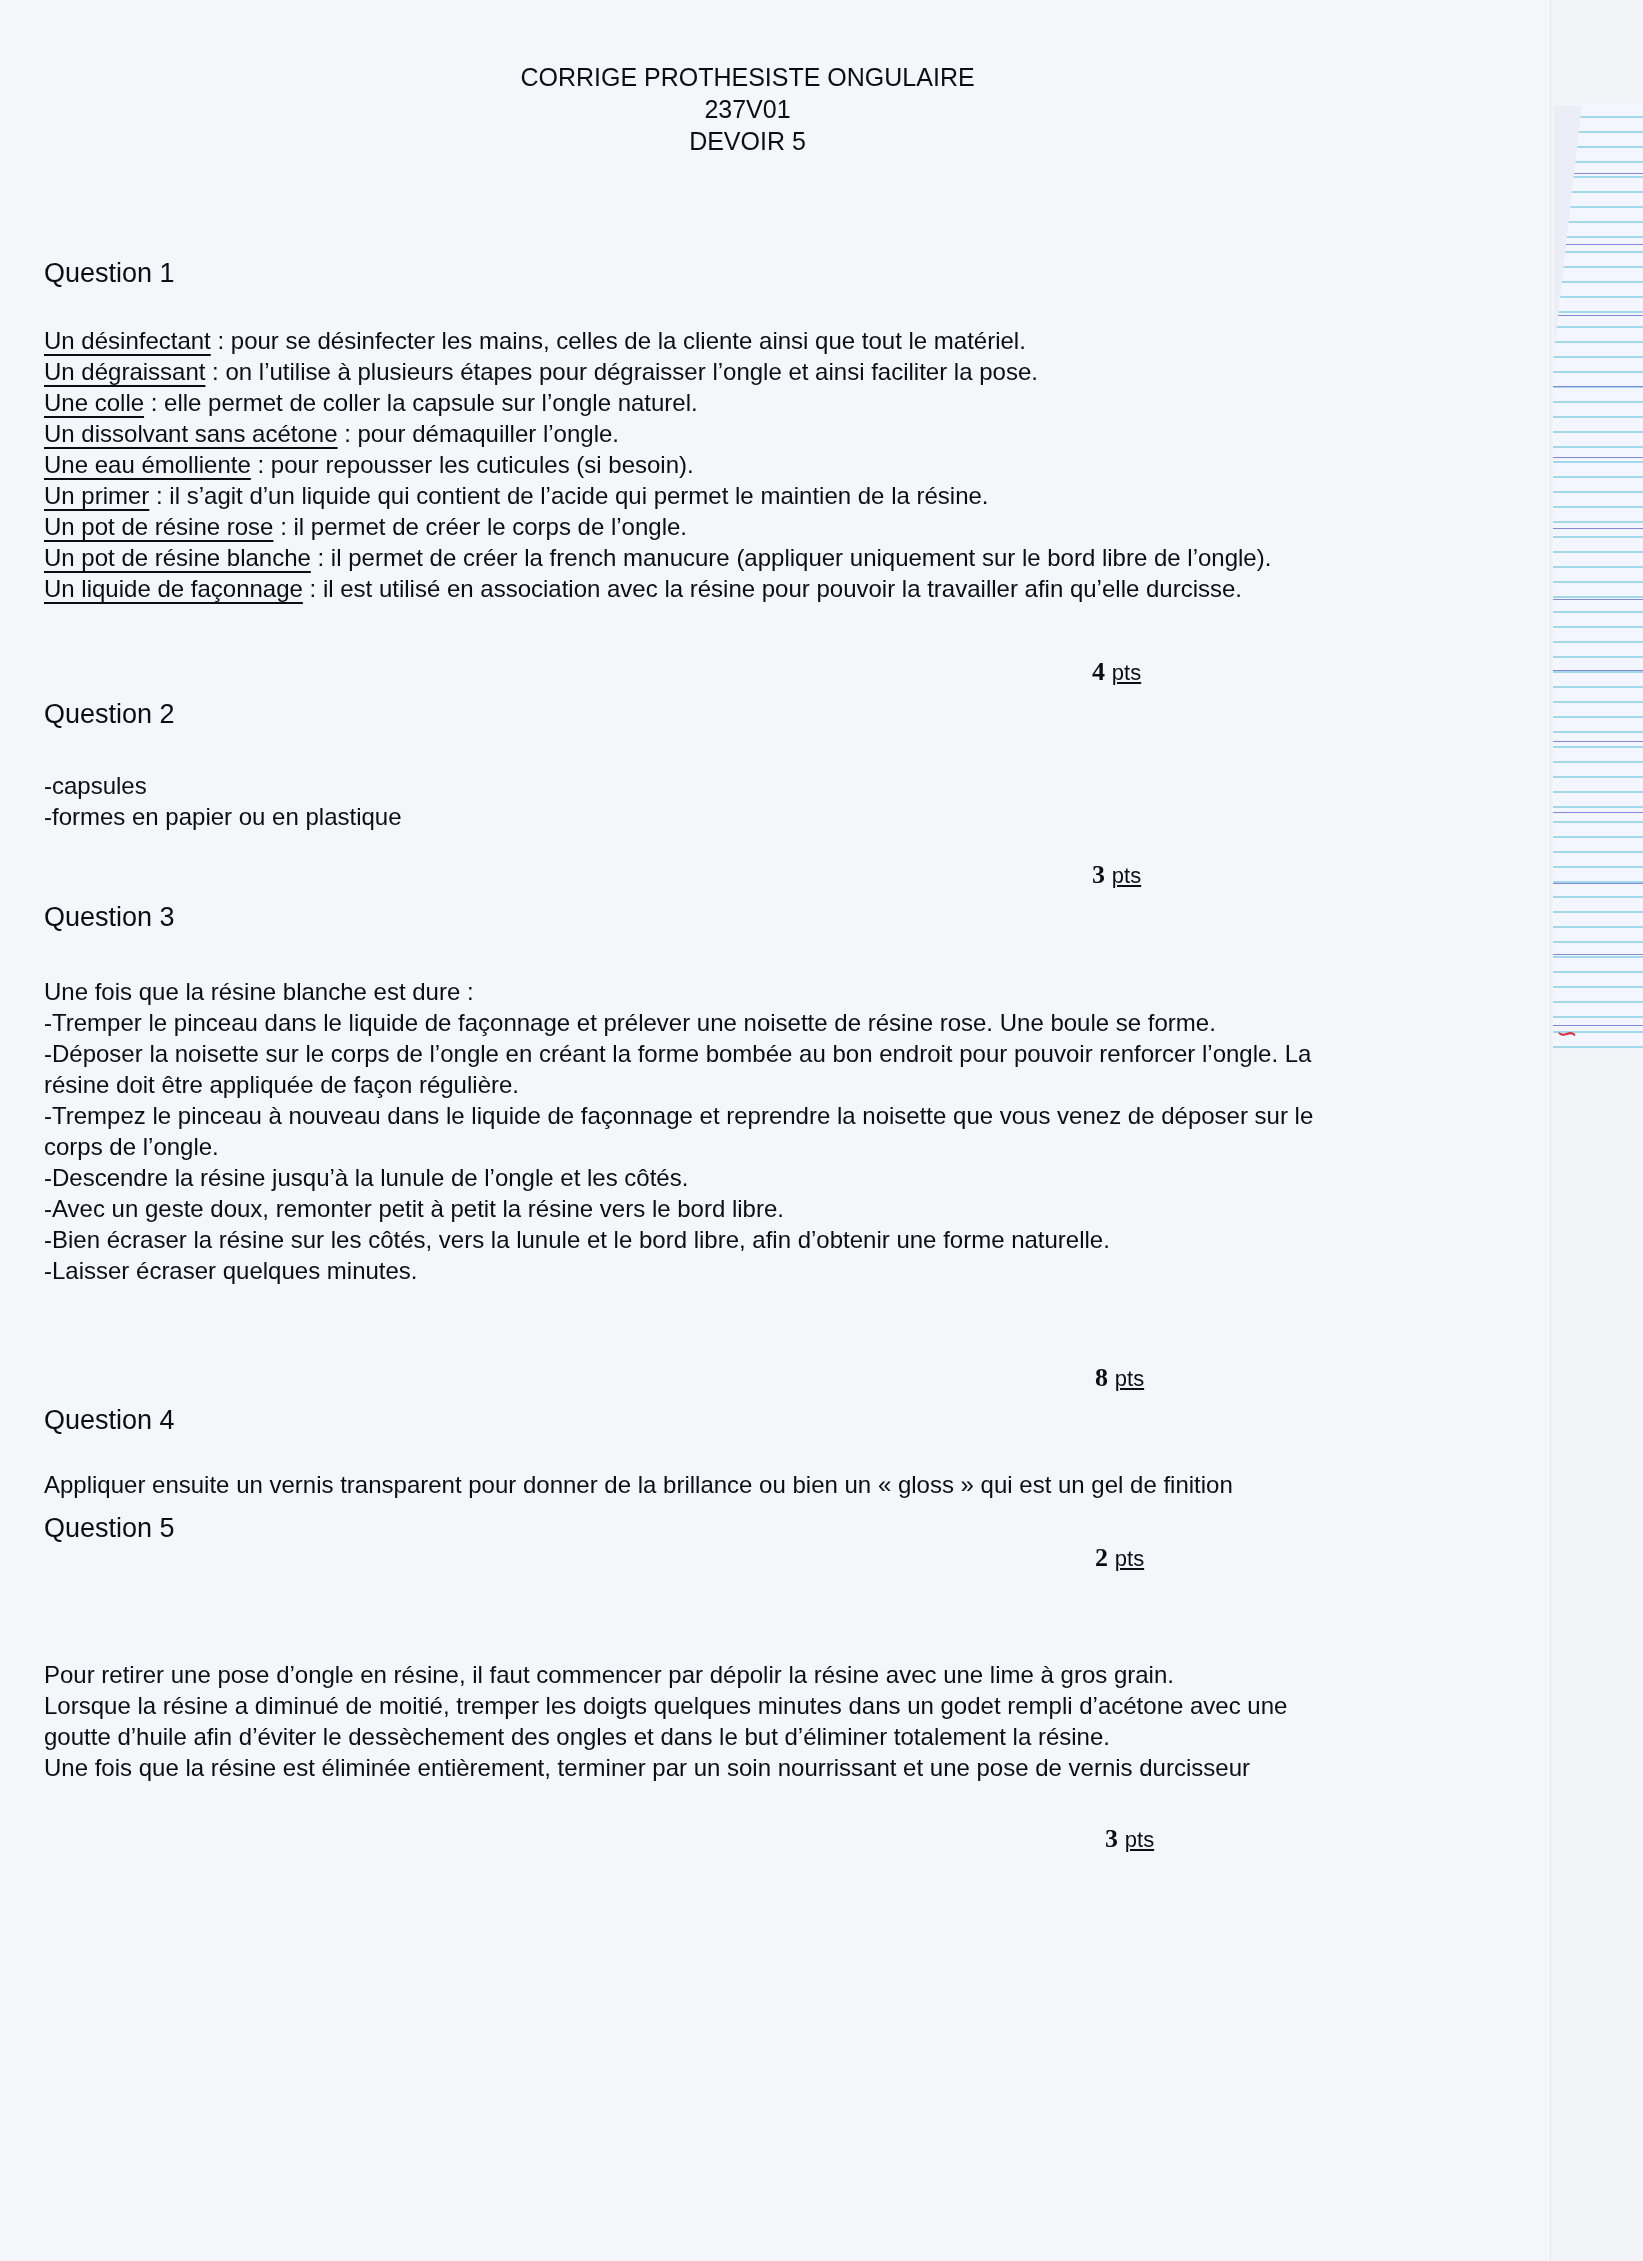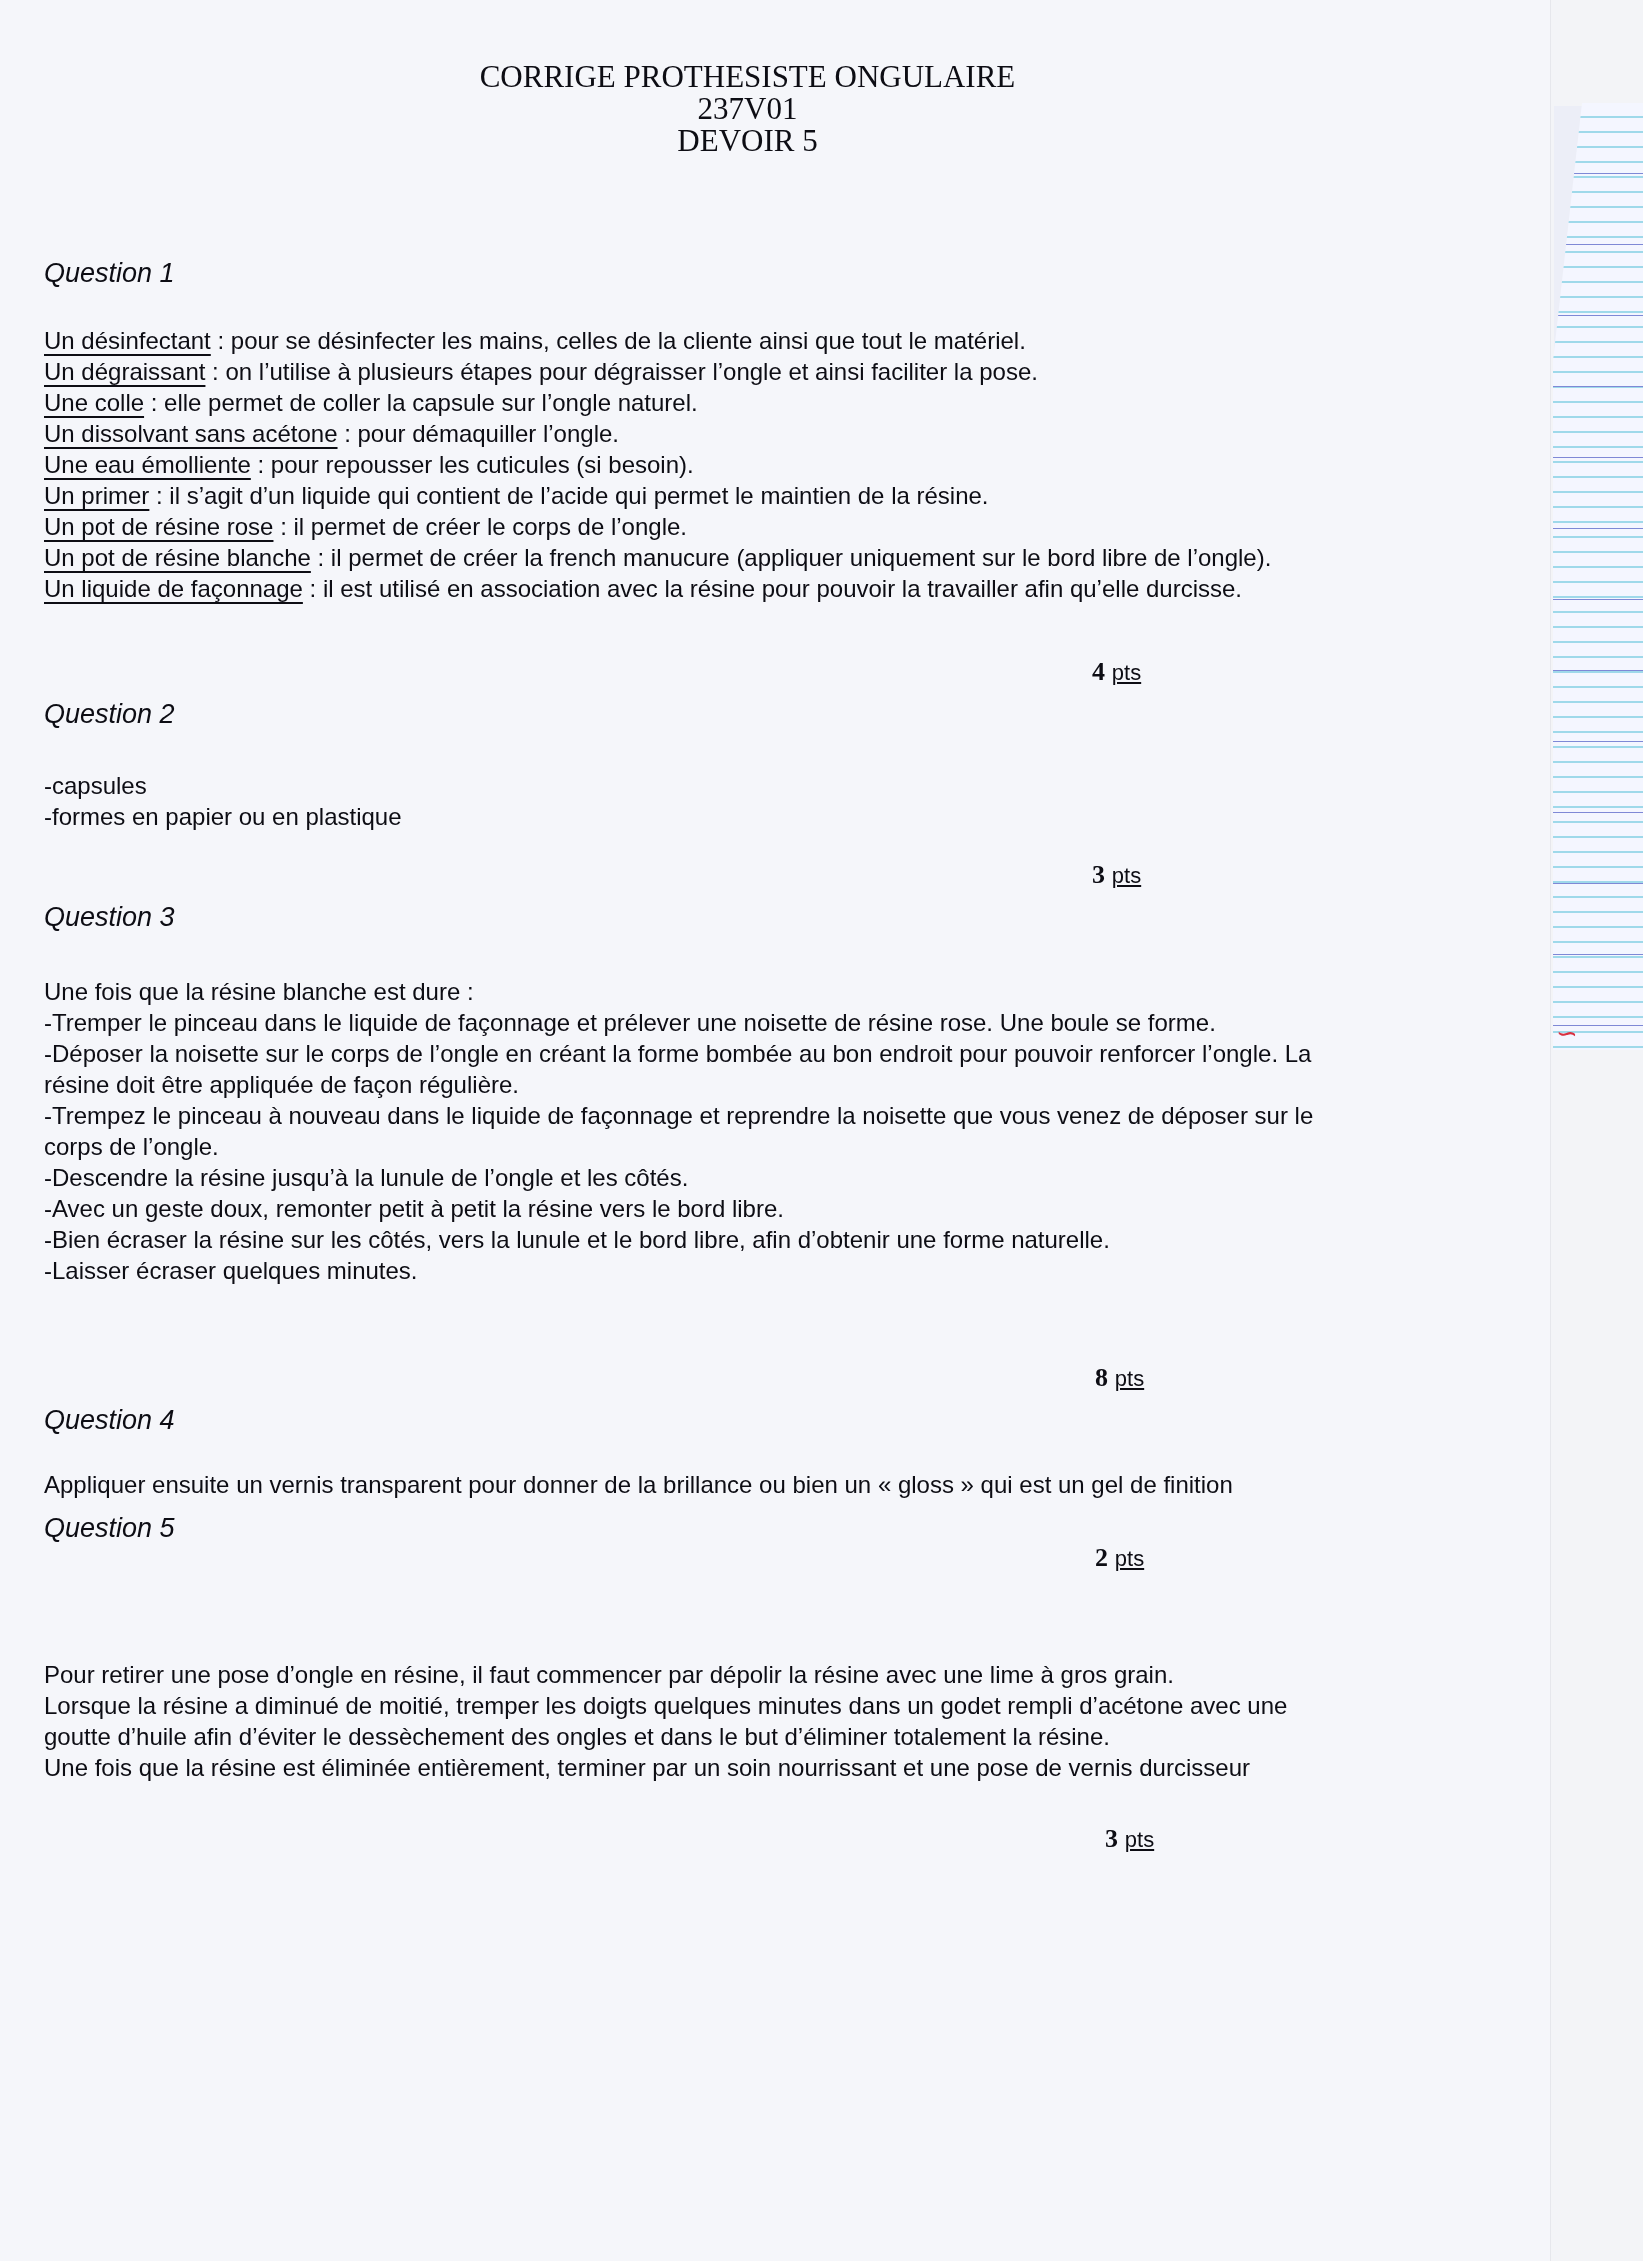--- a/index.html
+++ b/index.html
@@ -39,24 +39,24 @@
     clip-path: polygon(29px 0, 90px 0, 90px 947px, 0 947px, 0 258px);
     background-image:
       repeating-linear-gradient(to bottom, transparent 0, transparent 70px, #7f89d6 70px, #7f89d6 71px);
   }
   .red-mark {
     position: absolute; left: 1556px; top: 1018px; font-size: 26px; color: #d93040;
     font-family: "DejaVu Sans", sans-serif;
   }
   .header {
     position: absolute; left: 0; width: 1495px; top: 61px; text-align: center;
-    font-size: 31px; line-height: 32px; font-family: Liberation Serif, serif;
+    font-size: 25px; line-height: 32px;
   }
   .section-title {
-    position: absolute; left: 44px; font-size: 27px; font-style: italic;
+    position: absolute; left: 44px; font-size: 27px;
   }
   .body-text {
     position: absolute; left: 44px; font-size: 24px; line-height: 31px; white-space: nowrap;
   }
   .body-text .line { display: block; }
   .term { text-decoration: underline; text-decoration-thickness: 1.9px; text-underline-offset: 5.2px; }
   .points {
     position: absolute; font-size: 24.5px; white-space: nowrap;
   }
   .points .num { font-weight: bold; font-family: "Liberation Serif", serif; font-size: 26px; }

